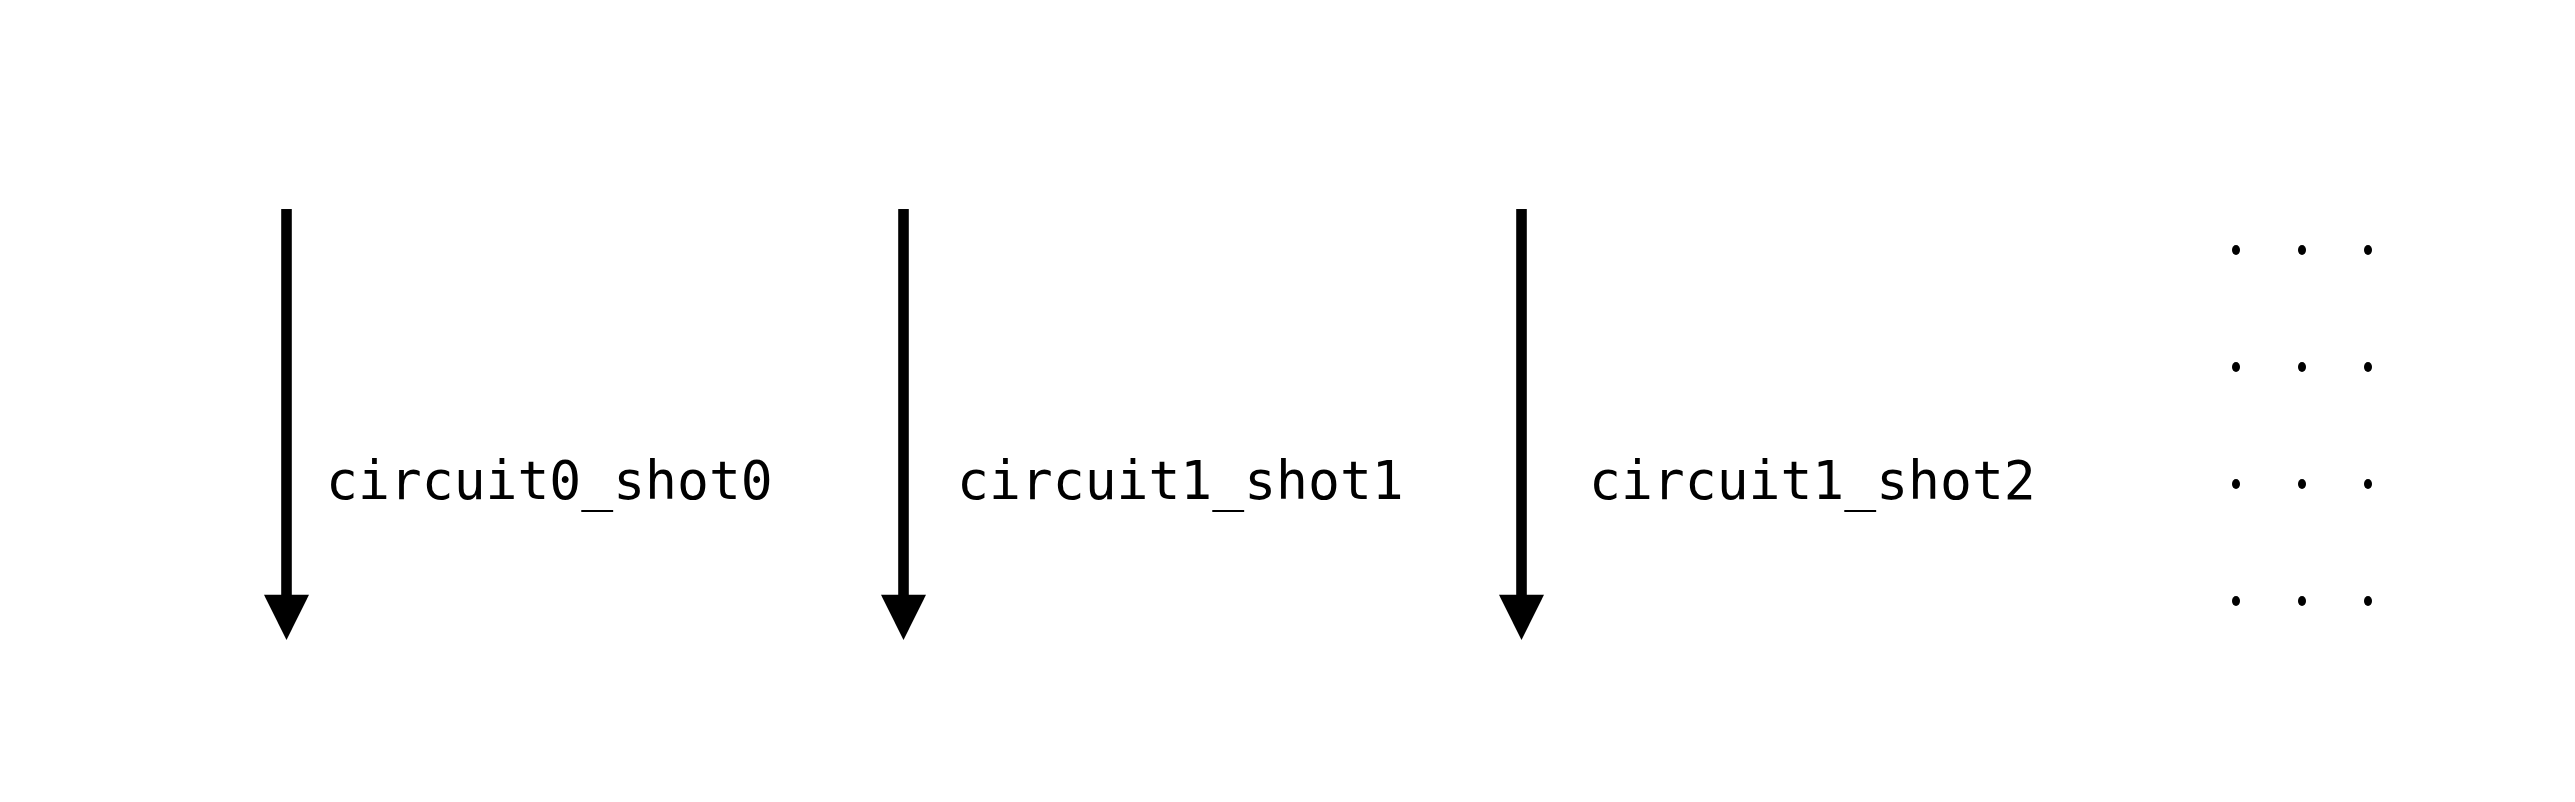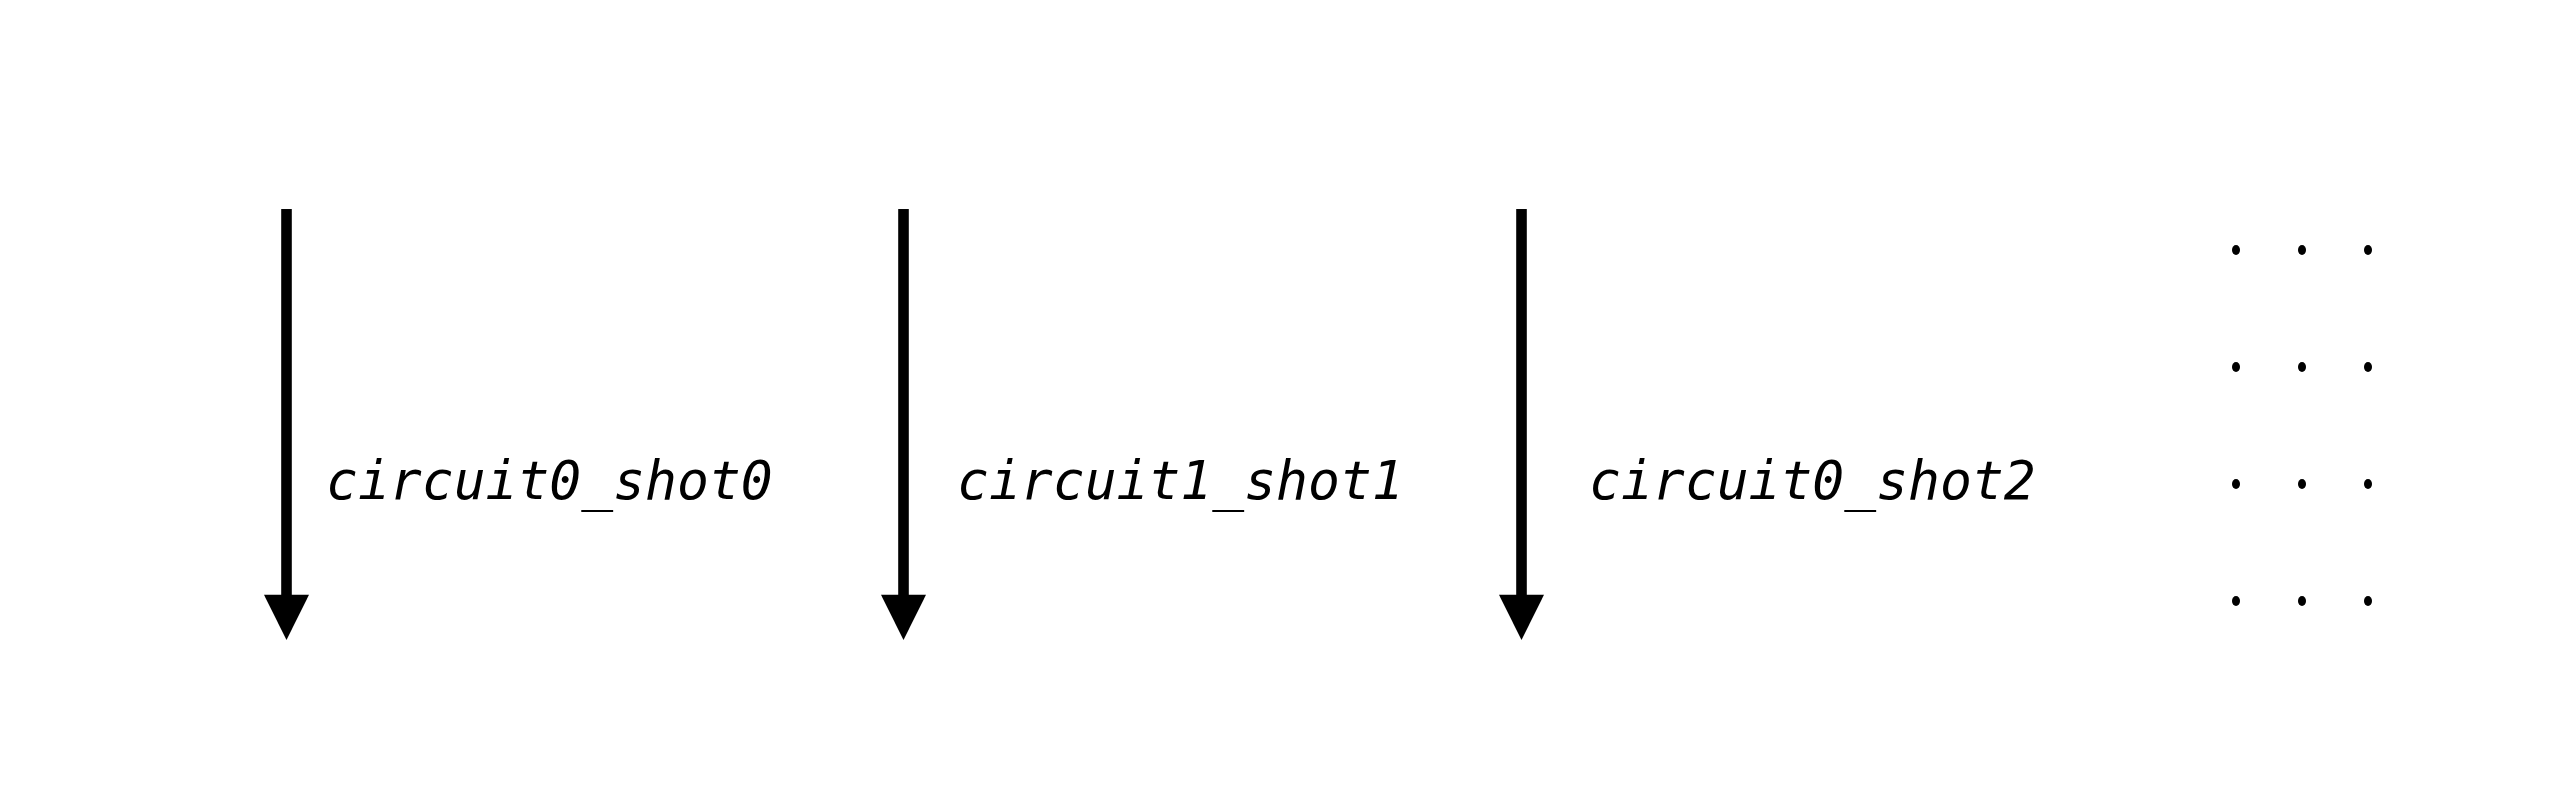--- a/index.html
+++ b/index.html
@@ -29,21 +29,21 @@
     position: absolute;
     top: 188px;
     font-size: 53px;
     line-height: 117px;
     white-space: pre;
     letter-spacing: 0;
   }
   .labels-1 { left: 326px; }
   .labels-2 { left: 957px; }
   .labels-3 { left: 1589px; }
-  .label { height: 117px; font-style: italic; }
+  .label { height: 117px; }
   .dots-row {
     position: absolute;
     left: 2232px;
     display: flex;
     gap: 58px;
   }
   .dots-row-1 { top: 245px; }
   .dots-row-2 { top: 362px; }
   .dots-row-3 { top: 479px; }
   .dots-row-4 { top: 596px; }
@@ -78,21 +78,20 @@
     <div class="label">circuit1_shot1</div>
     
     
   </div>
 
   <svg class="arrow arrow-3" viewBox="0 0 100 815" xmlns="http://www.w3.org/2000/svg">
     <rect x="40" y="0" width="20" height="732" fill="#000000"></rect>
     <polygon points="7.5,728 92.5,728 50,813" fill="#000000"></polygon>
   </svg>
   <div class="labels labels-3">
-    <div class="label">circuit0_shot2</div>
     <div class="label">circuit1_shot2</div>
     
     
   </div>
 
   <div class="dots-row dots-row-1">
     <span class="dot"></span>
     <span class="dot"></span>
     <span class="dot"></span>
   </div>

